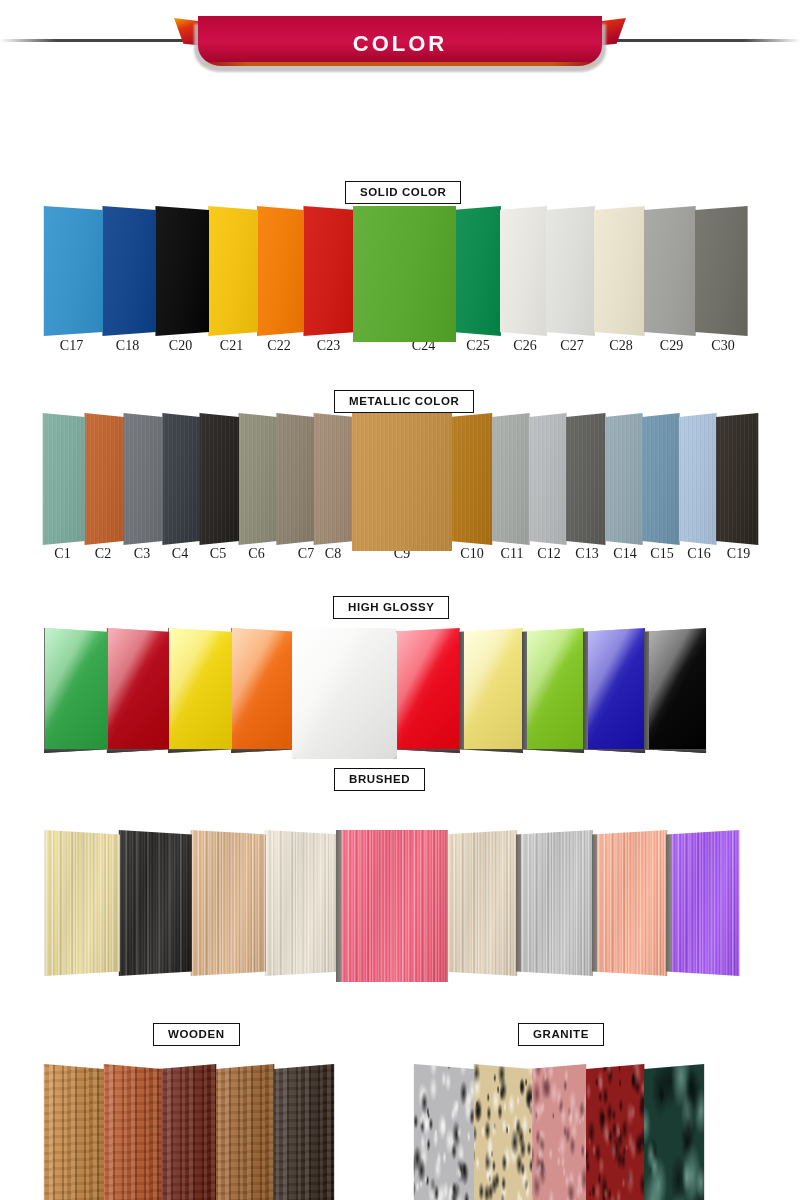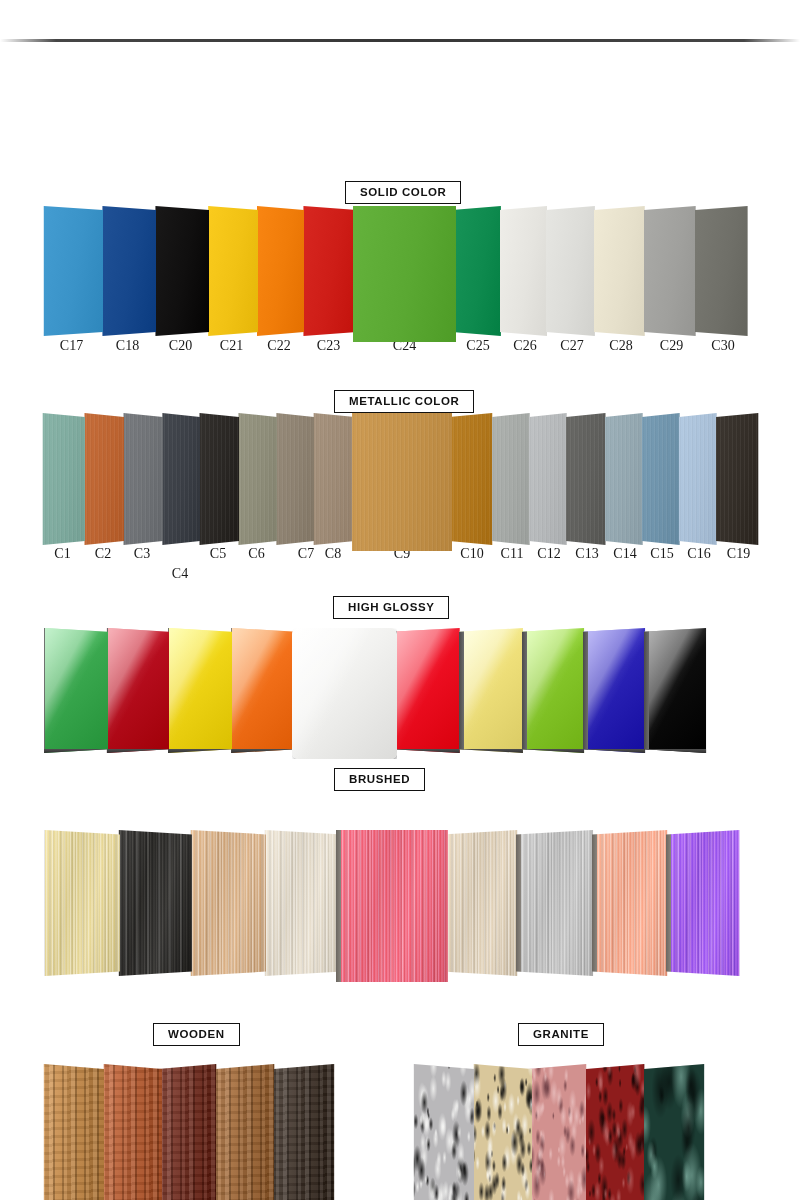--- a/index.html
+++ b/index.html
@@ -129,20 +129,28 @@
         rgba(0,0,0,.09) 0px, rgba(0,0,0,.09) 3px,
         rgba(255,255,255,.05) 3px, rgba(255,255,255,.05) 8px);
     opacity: .85;
   }
 </style>
 </head>
 <body>
 
 <div class="header">
   <div class="rule"></div>
+  <div class="banner-wrap">
+    <div class="fold left"></div>
+    <div class="fold right"></div>
+    <div class="banner-shadow"></div>
+    <div class="banner">
+      <span class="banner-title">COLOR</span>
+    </div>
+  </div>
 </div>
 
 <div id="sections-root">
     <div class="section">
       <div class="badge" style="position: absolute; top: 99px; left: 345px;">SOLID COLOR</div>
       <div class="panel tilt-r" style="left: 40px; top: 124px; width: 63px; height: 130px; z-index: 20;">
         <div class="face" style="background: linear-gradient(100deg, rgb(68, 157, 210) 0%, rgb(58, 147, 200) 55%, rgb(46, 135, 188) 100%);"></div>
       </div>
       <div class="lbl" style="top: 256px; left: 26px; width: 91px;">C17</div>
       <div class="panel tilt-r" style="left: 99px; top: 124px; width: 57px; height: 130px; z-index: 19;">
@@ -161,21 +169,21 @@
         <div class="face" style="background: linear-gradient(100deg, rgb(250, 134, 19) 0%, rgb(240, 124, 9) 55%, rgb(228, 112, 0) 100%);"></div>
       </div>
       <div class="lbl" style="top: 256px; left: 240px; width: 78px;">C22</div>
       <div class="panel tilt-r" style="left: 300px; top: 124px; width: 57px; height: 130px; z-index: 15;">
         <div class="face" style="background: linear-gradient(100deg, rgb(216, 39, 33) 0%, rgb(206, 29, 23) 55%, rgb(194, 17, 11) 100%);"></div>
       </div>
       <div class="lbl" style="top: 256px; left: 286px; width: 85px;">C23</div>
       <div class="panel flat" style="left: 353px; top: 124px; width: 103px; height: 136px; z-index: 40;">
         <div class="face" style="background: linear-gradient(100deg, rgb(100, 178, 60) 0%, rgb(90, 168, 50) 55%, rgb(78, 156, 38) 100%);"></div>
       </div>
-      <div class="lbl" style="top: 256px; left: 339px; width: 131px;">C24</div>
+      <div class="lbl" style="top: 256px; left: 358px; width: 131px;">C24</div>
       <div class="panel tilt-l" style="left: 452px; top: 124px; width: 52px; height: 130px; z-index: 14;">
         <div class="face" style="background: linear-gradient(100deg, rgb(24, 148, 88) 0%, rgb(14, 138, 78) 55%, rgb(2, 126, 66) 100%);"></div>
       </div>
       <div class="lbl" style="top: 256px; left: 438px; width: 80px;">C25</div>
       <div class="panel tilt-l" style="left: 500px; top: 124px; width: 50px; height: 130px; z-index: 15;">
         <div class="face" style="background: linear-gradient(100deg, rgb(239, 238, 233) 0%, rgb(229, 228, 223) 55%, rgb(217, 216, 211) 100%);"></div>
       </div>
       <div class="lbl" style="top: 256px; left: 486px; width: 78px;">C26</div>
       <div class="panel tilt-l" style="left: 546px; top: 124px; width: 52px; height: 130px; z-index: 16;">
         <div class="face" style="background: linear-gradient(100deg, rgb(230, 230, 226) 0%, rgb(220, 220, 216) 55%, rgb(208, 208, 204) 100%);"></div>
@@ -212,21 +220,21 @@
         <div class="face" style="background: linear-gradient(100deg, rgb(121, 124, 128) 0%, rgb(111, 114, 118) 55%, rgb(99, 102, 106) 100%);">
           <div style="position: absolute; inset: 0px; opacity: 0.3; background-image: repeating-linear-gradient(to right, rgba(255, 255, 255, 0.18) 0px, rgba(255, 255, 255, 0.18) 1px, rgba(0, 0, 0, 0.1) 1px, rgba(0, 0, 0, 0.1) 2px, rgba(0, 0, 0, 0) 2px, rgba(0, 0, 0, 0) 4px);"></div>
         </div>
       </div>
       <div class="lbl" style="top: 464px; left: 107px; width: 70px;">C3</div>
       <div class="panel tilt-r" style="left: 160px; top: 331px; width: 40px; height: 132px; z-index: 17;">
         <div class="face" style="background: linear-gradient(100deg, rgb(69, 73, 80) 0%, rgb(59, 63, 70) 55%, rgb(47, 51, 58) 100%);">
           <div style="position: absolute; inset: 0px; opacity: 0.3; background-image: repeating-linear-gradient(to right, rgba(255, 255, 255, 0.18) 0px, rgba(255, 255, 255, 0.18) 1px, rgba(0, 0, 0, 0.1) 1px, rgba(0, 0, 0, 0.1) 2px, rgba(0, 0, 0, 0) 2px, rgba(0, 0, 0, 0) 4px);"></div>
         </div>
       </div>
-      <div class="lbl" style="top: 464px; left: 146px; width: 68px; margin-top: 20px;">C4</div>
+      <div class="lbl" style="top: 464px; left: 146px; width: 68px;">C4</div>
       <div class="panel tilt-r" style="left: 197px; top: 331px; width: 42px; height: 132px; z-index: 16;">
         <div class="face" style="background: linear-gradient(100deg, rgb(52, 49, 46) 0%, rgb(42, 39, 36) 55%, rgb(30, 27, 24) 100%);">
           <div style="position: absolute; inset: 0px; opacity: 0.3; background-image: repeating-linear-gradient(to right, rgba(255, 255, 255, 0.18) 0px, rgba(255, 255, 255, 0.18) 1px, rgba(0, 0, 0, 0.1) 1px, rgba(0, 0, 0, 0.1) 2px, rgba(0, 0, 0, 0) 2px, rgba(0, 0, 0, 0) 4px);"></div>
         </div>
       </div>
       <div class="lbl" style="top: 464px; left: 183px; width: 70px; font-family: Liberation Serif, serif;">C5</div>
       <div class="panel tilt-r" style="left: 236px; top: 331px; width: 41px; height: 132px; z-index: 15;">
         <div class="face" style="background: linear-gradient(100deg, rgb(152, 151, 131) 0%, rgb(142, 141, 121) 55%, rgb(130, 129, 109) 100%);">
           <div style="position: absolute; inset: 0px; opacity: 0.3; background-image: repeating-linear-gradient(to right, rgba(255, 255, 255, 0.18) 0px, rgba(255, 255, 255, 0.18) 1px, rgba(0, 0, 0, 0.1) 1px, rgba(0, 0, 0, 0.1) 2px, rgba(0, 0, 0, 0) 2px, rgba(0, 0, 0, 0) 4px);"></div>
         </div>

